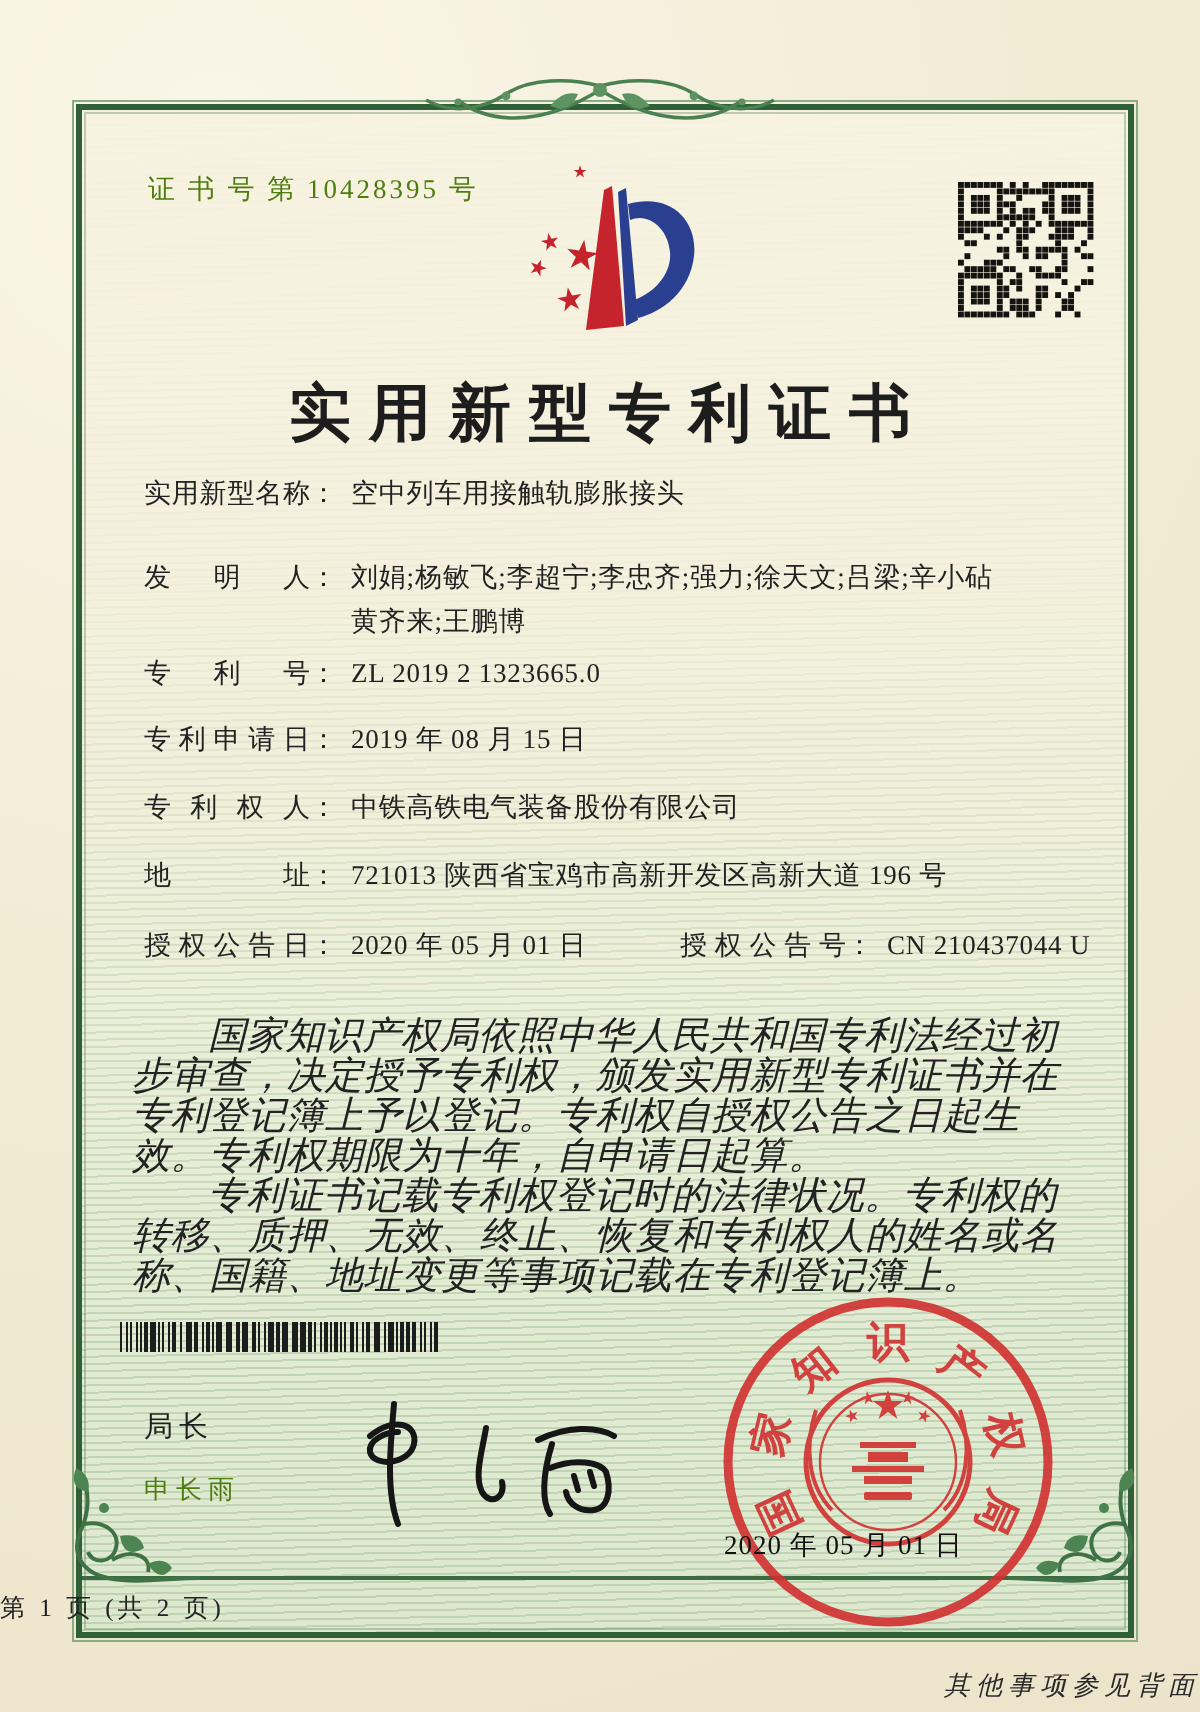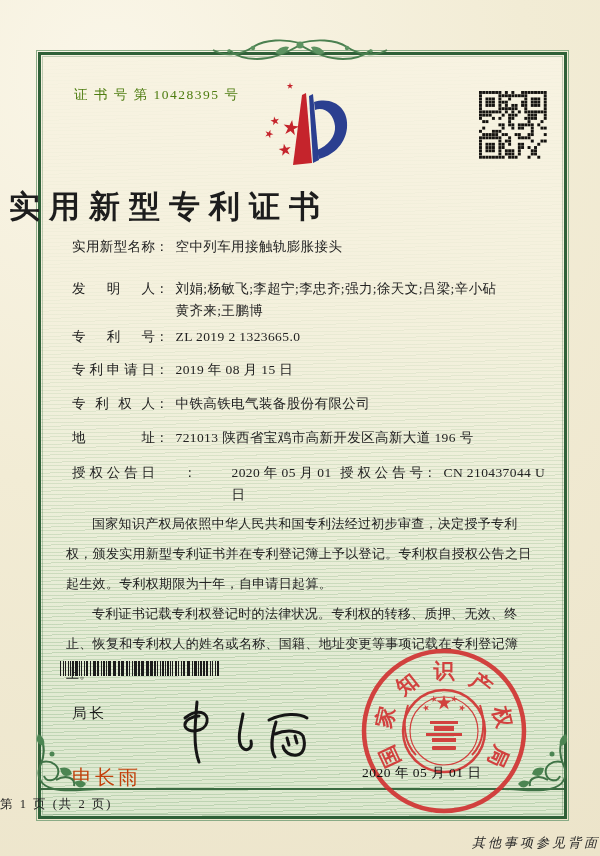--- a/index.html
+++ b/index.html
@@ -17,37 +17,37 @@
     width:100%;height:100%;box-sizing:border-box;
     border:3px solid #2f6038;position:relative;
     background:
       linear-gradient(180deg, rgba(248,243,226,.95) 0%, rgba(246,241,222,.85) 30%, rgba(244,240,220,.35) 55%, rgba(244,240,220,0) 80%),
       repeating-linear-gradient(179deg, rgba(125,170,120,.33) 0 1px, rgba(125,170,120,0) 1px 3.6px),
       linear-gradient(180deg, #f0eed8 0%, #e9eed8 55%, #dde8cf 100%);
   }
   .panel-line{position:absolute;inset:1px;border:1px solid rgba(60,110,65,.30);pointer-events:none;}
   .abs{position:absolute;}
   .cert-no{left:74px;top:86px;font-size:13.5px;letter-spacing:1.5px;color:#4d7c0f;}
-  .title{left:0;right:0;top:186px;text-align:left;font-size:31px;font-weight:600;
+  .title{left:0;right:0;top:186px;text-align:center;font-size:31px;font-weight:600;
          letter-spacing:9px;text-indent:9px;color:#1d1d1d;}
   .fields{left:72px;top:236px;width:478px;font-size:13.5px;line-height:22px;color:#222;}
   .frow{display:flex;align-items:flex-start;}
   .flabel{display:inline-block;width:83px;text-align:justify;text-align-last:justify;flex:none;}
   .fcolon{flex:none;}
   .fval{padding-left:7px;letter-spacing:.4px;}
   .mb20{margin-bottom:20px;} .mb11{margin-bottom:11px;} .mb12{margin-bottom:12px;}
   .mb13{margin-bottom:13px;} .mb4{margin-bottom:4px;}
   .grant-row{display:flex;}
-  .grant-left{display:flex;width:268px;flex:none;gap:28px;}
+  .grant-left{display:flex;width:268px;flex:none;}
   .grant-right{display:flex;}
-  .paras{left:66px;top:509px;width:478px;font-size:13px;line-height:30px;
-         color:#222;}
+  .paras{left:66px;top:509px;width:478px;font-size:19px;line-height:20px;
+         font-style:italic;color:#222;}
   .paras p{margin:0;text-indent:2em;letter-spacing:.3px;}
   .signer-title{left:72px;top:704px;font-size:14.5px;letter-spacing:3px;color:#1e1e1e;}
-  .signer-name{left:72px;top:736px;font-size:20px;letter-spacing:3px;color:#c2410c;margin-top:28px;}
+  .signer-name{left:72px;top:736px;font-size:13px;letter-spacing:3px;color:#4d7c0f;}
   .seal-date{left:362px;top:764px;font-size:13.5px;letter-spacing:.5px;color:#111;z-index:6;}
   .footer-rule{left:41px;width:523px;top:788px;height:2px;background:#3c6b42;}
   .footer-page{left:0;right:0;top:796px;font-size:12.5px;letter-spacing:2px;color:#222;}
   .back-note{left:0;right:0;top:834px;text-align:right;font-size:13px;font-style:italic;
              letter-spacing:3px;color:#2a2a2a;}
   #seal-arc text{font-size:21px;font-weight:bold;fill:#d13030;text-anchor:middle;
                  dominant-baseline:central;font-family:"Liberation Serif",serif;}
   svg{display:block;}
 </style>
 </head>

